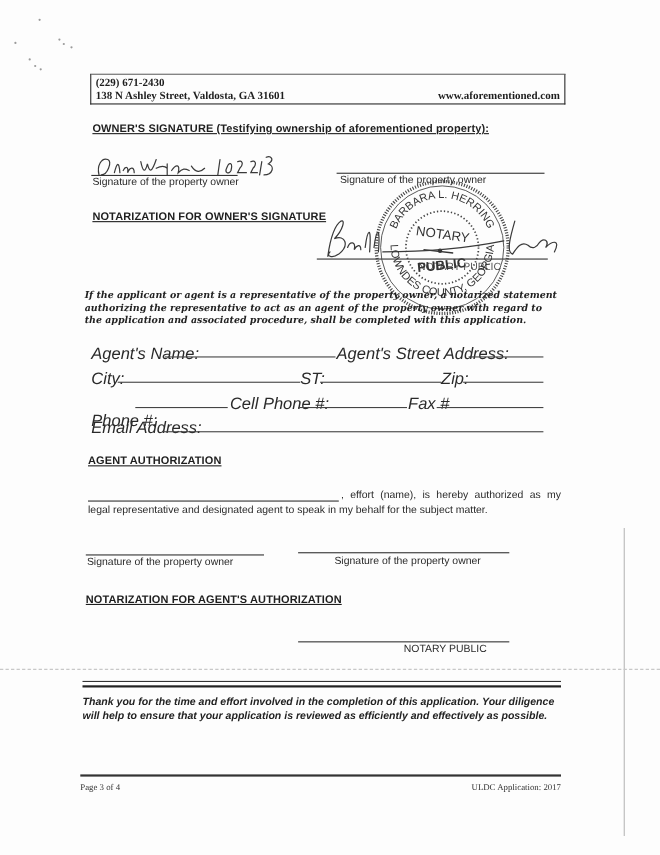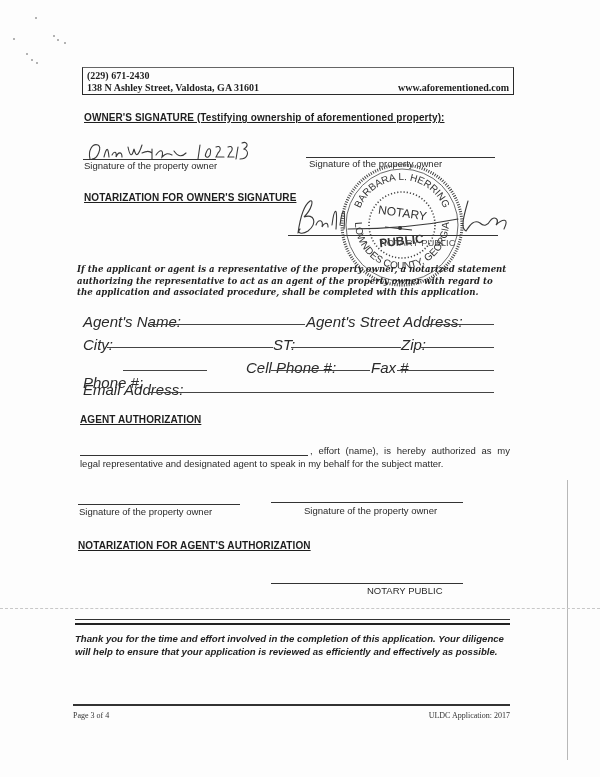--- a/index.html
+++ b/index.html
@@ -123,21 +123,21 @@
   <span class="ul" style="left:24px;width:166px;"></span>
   <span class="lbl" style="left:190px;">ST:</span>
   <span class="ul" style="left:208px;width:110px;"></span>
   <span class="lbl" style="left:318px;">Zip:</span>
   <span class="ul" style="left:338px;width:73px;"></span>
 </div>
 
 <div class="field-row" style="top:359px;">
   <span class="lbl" style="left:0;margin-top:15px;">Phone #:</span>
   <span class="ul" style="left:40px;width:84px;"></span>
-  <span class="lbl" style="left:126px;margin-left:37px;">Cell Phone #:</span>
+  <span class="lbl" style="left:126px;">Cell Phone #:</span>
   <span class="ul" style="left:188px;width:99px;"></span>
   <span class="lbl" style="left:288px;">Fax #</span>
   <span class="ul" style="left:314px;width:97px;"></span>
 </div>
 
 <div class="field-row" style="top:381px;">
   <span class="lbl" style="left:0;text-align:right;">Email Address:</span>
   <span class="ul" style="left:65px;width:346px;"></span>
 </div>
 

